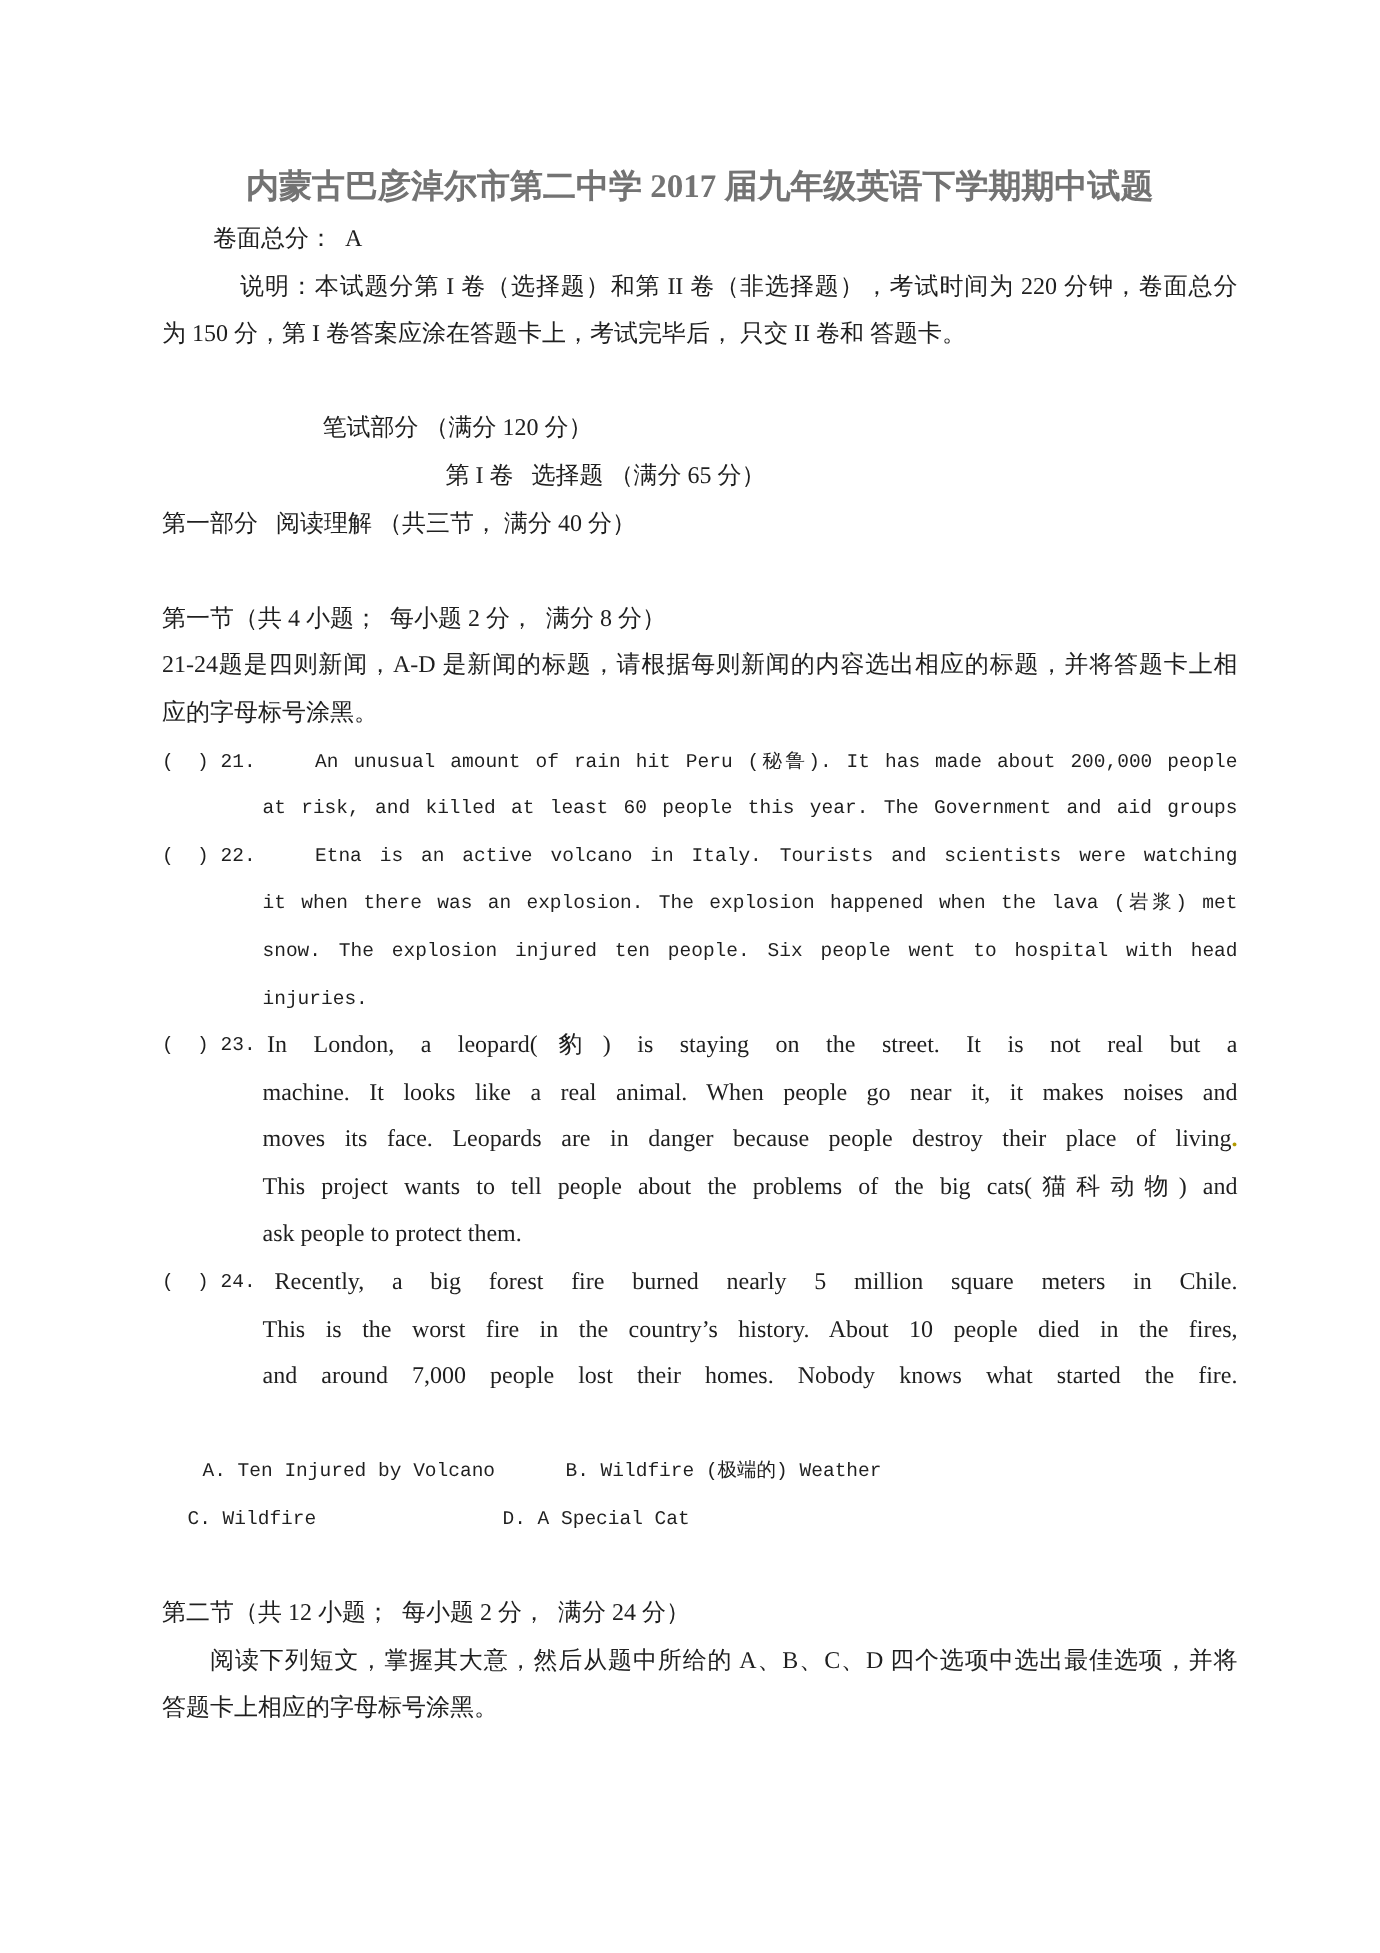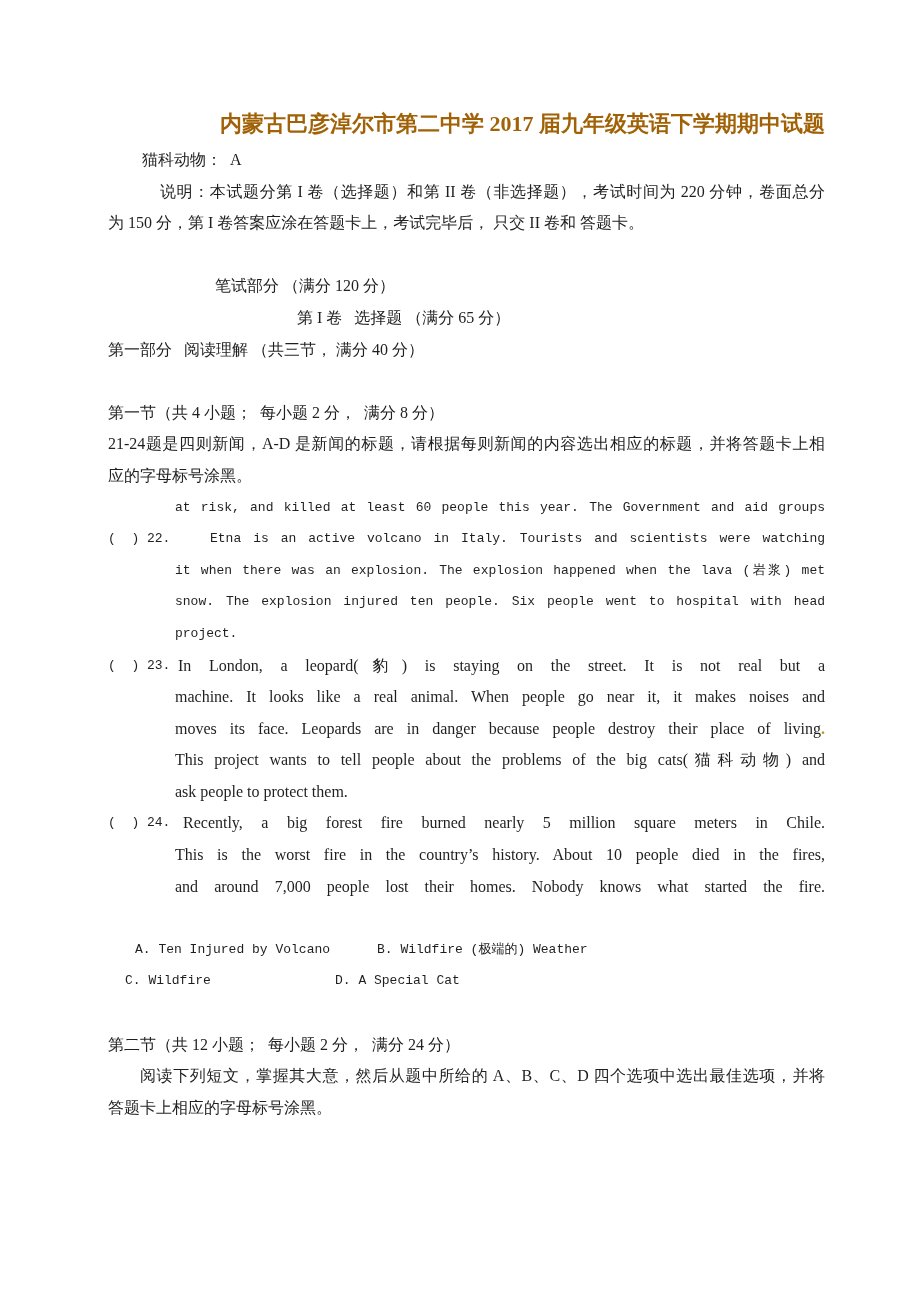--- a/index.html
+++ b/index.html
@@ -15,24 +15,24 @@
   }
   .line {
     line-height: 31.6px;
     min-height: 31.6px;
     font-size: 16px;
   }
   .blank { height: 31.6px; }
   .title-line {
     line-height: 40px;
     min-height: 40px;
-    text-align: right;
+    text-align: center;
     font-size: 22px;
     font-weight: bold;
-    color: #a16207;
+    color: #737373;
     white-space: pre;
   }
   .pre { white-space: pre; }
   .en { font-family: "Liberation Mono", "DejaVu Sans Mono", monospace; font-size: 13px; }
   .sen { font-family: "Liberation Serif", "DejaVu Serif", serif; font-size: 16px; }
   .jl { text-align: justify; text-align-last: justify; }
   
   .ind-34 { padding-left: 34px; }
   .ind-52 { padding-left: 52px; }
   .ind-107 { padding-left: 107px; }
@@ -55,49 +55,53 @@
   .opt-c { display: inline-block; width: 210px; white-space: pre; }
   .opt { white-space: pre; }
 </style>
 </head>
 <body>
 
 <div>
 
   <div class="title-line">内蒙古巴彦淖尔市第二中学 2017 届九年级英语下学期期中试题</div>
 
-  <div class="line pre ind-34">猫科动物：  A</div>
+  <div class="line pre ind-34">卷面总分：  A</div>
 
   <div class="line jl ind-52">说明：本试题分第 I 卷（选择题）和第 II 卷（非选择题），考试时间为 220 分钟，卷面总分</div>
   <div class="line">为 150 分，第 I 卷答案应涂在答题卡上，考试完毕后， 只交 II 卷和 答题卡。</div>
 
   <div class="blank"></div>
 
   <div class="line pre ind-107">笔试部分 （满分 120 分）</div>
   <div class="line pre ind-189">第 I 卷   选择题 （满分 65 分）</div>
   <div class="line pre">第一部分   阅读理解 （共三节， 满分 40 分）</div>
 
   <div class="blank"></div>
 
   <div class="line pre">第一节（共 4 小题；  每小题 2 分，  满分 8 分）</div>
   <div class="line jl">21-24题是四则新闻，A-D 是新闻的标题，请根据每则新闻的内容选出相应的标题，并将答题卡上相</div>
   <div class="line">应的字母标号涂黑。</div>
 
   <div class="q21">
+    <div class="line en q-first">
+      <span class="q-marker">(  ) 21.</span>
+      <span class="q-body jl">An unusual amount of rain hit Peru (秘鲁). It has made about 200,000 people</span>
+    </div>
     <div class="line en q-cont jl">at risk, and killed at least 60 people this year. The Government and aid groups</div>
   </div>
 
   <div class="q22">
     <div class="line en q-first">
       <span class="q-marker">(  ) 22.</span>
       <span class="q-body jl">Etna is an active volcano in Italy. Tourists and scientists were watching</span>
     </div>
     <div class="line en q-cont jl">it when there was an explosion. The explosion happened when the lava (岩浆) met</div>
     <div class="line en q-cont jl">snow. The explosion injured ten people. Six people went to hospital with head</div>
-    <div class="line en q-cont">project.</div>
+    <div class="line en q-cont">injuries.</div>
   </div>
 
   <div class="q23">
     <div class="line sen q-first">
       <span class="q-marker en">(  ) 23.</span>
       <span class="q-body jl">In London, a leopard(豹) is staying on the street. It is not real but a</span>
     </div>
     <div class="line sen q-cont jl">machine. It looks like a real animal. When people go near it, it makes noises and</div>
     <div class="line sen q-cont flexline">
       <span class="grow jl">moves its face. Leopards are in danger because people destroy their place of living</span>

